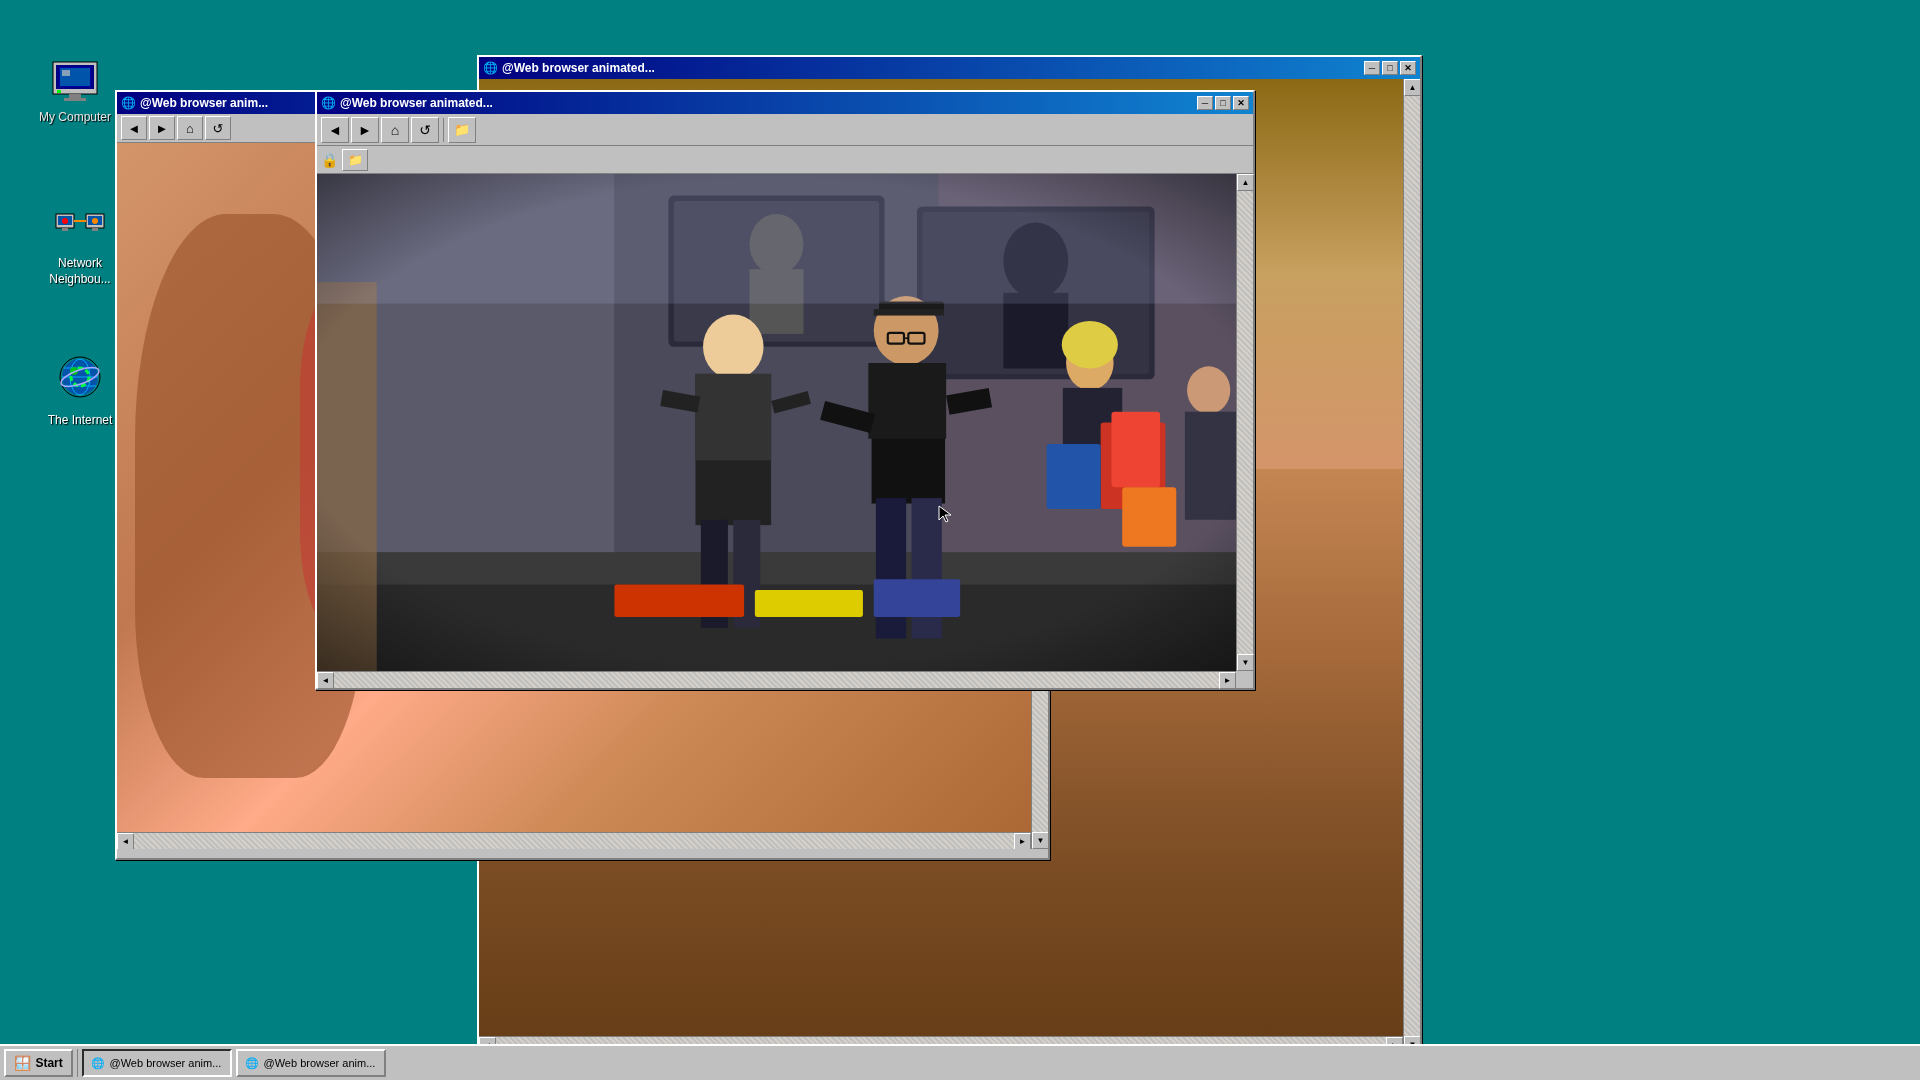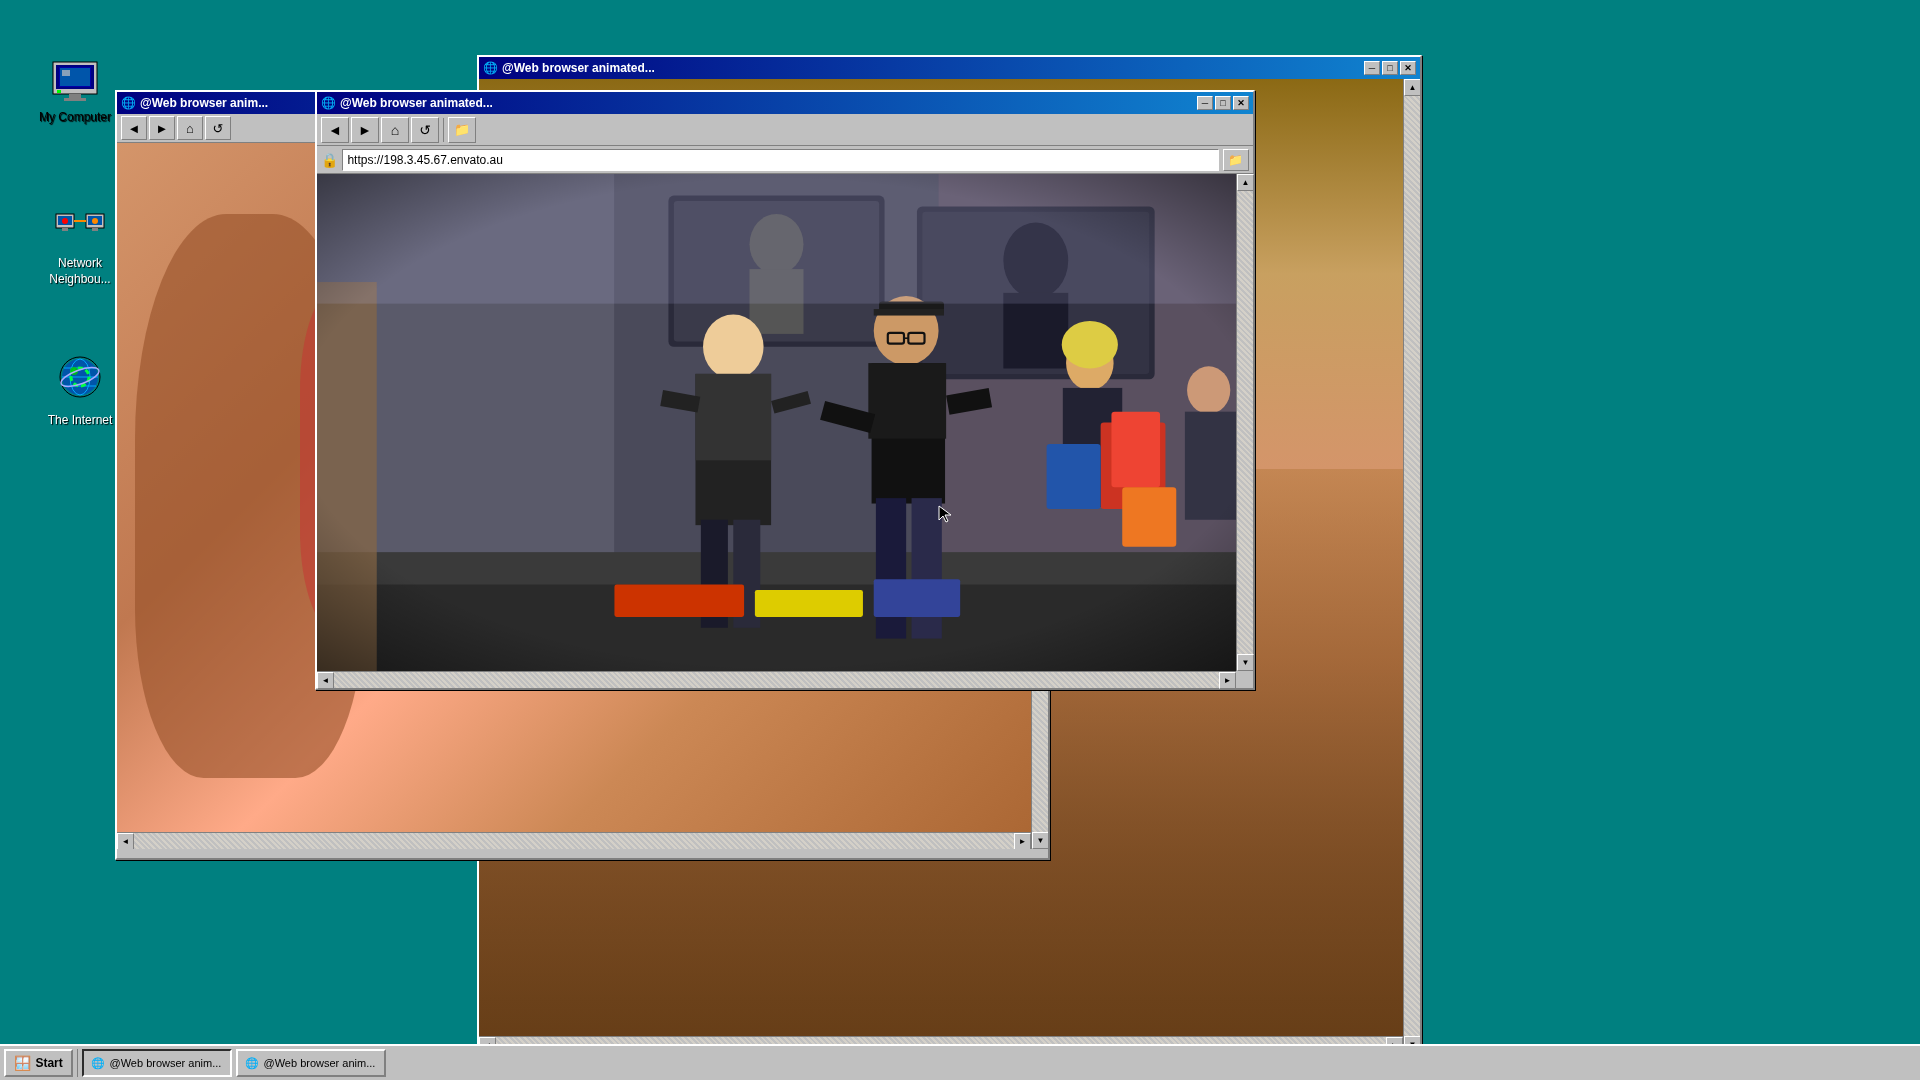--- a/index.html
+++ b/index.html
@@ -166,21 +166,21 @@
     <rect x="10" y="7" width="32" height="20" fill="#0000aa"></rect>
 
     <rect x="11" y="8" width="30" height="18" fill="#0055aa"></rect>
     <rect x="13" y="10" width="8" height="6" fill="#c0c0c0" opacity="0.7"></rect>
 
     <rect x="20" y="34" width="12" height="4" fill="#808080"></rect>
     <rect x="15" y="38" width="22" height="3" fill="#808080"></rect>
 
     <rect x="8" y="30" width="4" height="3" fill="#00ff00"></rect>
   </svg>
-  <span style="color:#000000;font-size:12px;text-align:left;text-shadow:1px 1px 1px #000;font-family:Arial,sans-serif;line-height:1.3;margin-top:2px;">My Computer</span>
+  <span style="color:#e5e5e5;font-size:12px;text-align:left;text-shadow:1px 1px 1px #000;font-family:Arial,sans-serif;line-height:1.3;margin-top:2px;">My Computer</span>
 </div>
 
 <div class="desktop-icon" style="position:absolute; left:30px; top:210px; display:flex; flex-direction:column; align-items:center; width:100px; cursor:pointer;">
   <svg width="52" height="44" viewBox="0 0 52 44">
 
     <rect x="2" y="4" width="18" height="14" fill="#c0c0c0" stroke="#000" stroke-width="1"></rect>
     <rect x="4" y="6" width="14" height="9" fill="#0055aa"></rect>
     <rect x="8" y="18" width="6" height="3" fill="#808080"></rect>
     <rect x="32" y="4" width="18" height="14" fill="#c0c0c0" stroke="#000" stroke-width="1"></rect>
     <rect x="34" y="6" width="14" height="9" fill="#0055aa"></rect>
@@ -310,21 +310,20 @@
     <div style="width:28px;height:26px;background:#c0c0c0;border:1px solid;border-color:#fff #808080 #808080 #fff;display:flex;align-items:center;justify-content:center;font-size:14px;cursor:pointer;">►</div>
     <div style="width:28px;height:26px;background:#c0c0c0;border:1px solid;border-color:#fff #808080 #808080 #fff;display:flex;align-items:center;justify-content:center;font-size:14px;cursor:pointer;">⌂</div>
     <div style="width:28px;height:26px;background:#c0c0c0;border:1px solid;border-color:#fff #808080 #808080 #fff;display:flex;align-items:center;justify-content:center;font-size:14px;cursor:pointer;">↺</div>
     <div style="width:1px; height:24px; background:#808080; margin:0 2px;"></div>
     <div style="width:28px;height:26px;background:#c0c0c0;border:1px solid;border-color:#fff #808080 #808080 #fff;display:flex;align-items:center;justify-content:center;font-size:13px;cursor:pointer;">📁</div>
   </div>
 
   <div style="display:flex; align-items:center; padding:2px 4px; gap:4px; background:#c0c0c0; border-bottom:1px solid #808080; height:28px;">
 
     <div style="font-size:14px;">🔒</div>
-    <input type="text" style="flex: 1 1 0%; height: 22px; border-width: 1px; border-style: solid; border-image: initial; border-color: rgb(128, 128, 128) rgb(255, 255, 255) rgb(255, 255, 255) rgb(128, 128, 128); background: white; font-size: 12px; padding: 0px 4px; font-family: Arial, sans-serif; outline: none;" value="https://198.3.45.67.envato.au">
     <div style="width:26px;height:22px;background:#c0c0c0;border:1px solid;border-color:#fff #808080 #808080 #fff;display:flex;align-items:center;justify-content:center;font-size:12px;cursor:pointer;">📁</div>
   </div>
 
   <div style="position:relative; width:100%; height:calc(100% - 22px - 32px - 28px);">
 
     <div style="position:absolute; left:0; top:0; width:calc(100% - 17px); height:calc(100% - 17px); overflow:hidden; background:#1a1a2e;">
       
       
       <svg width="100%" height="100%" viewBox="0 0 900 460" preserveAspectRatio="xMidYMid slice">
 

